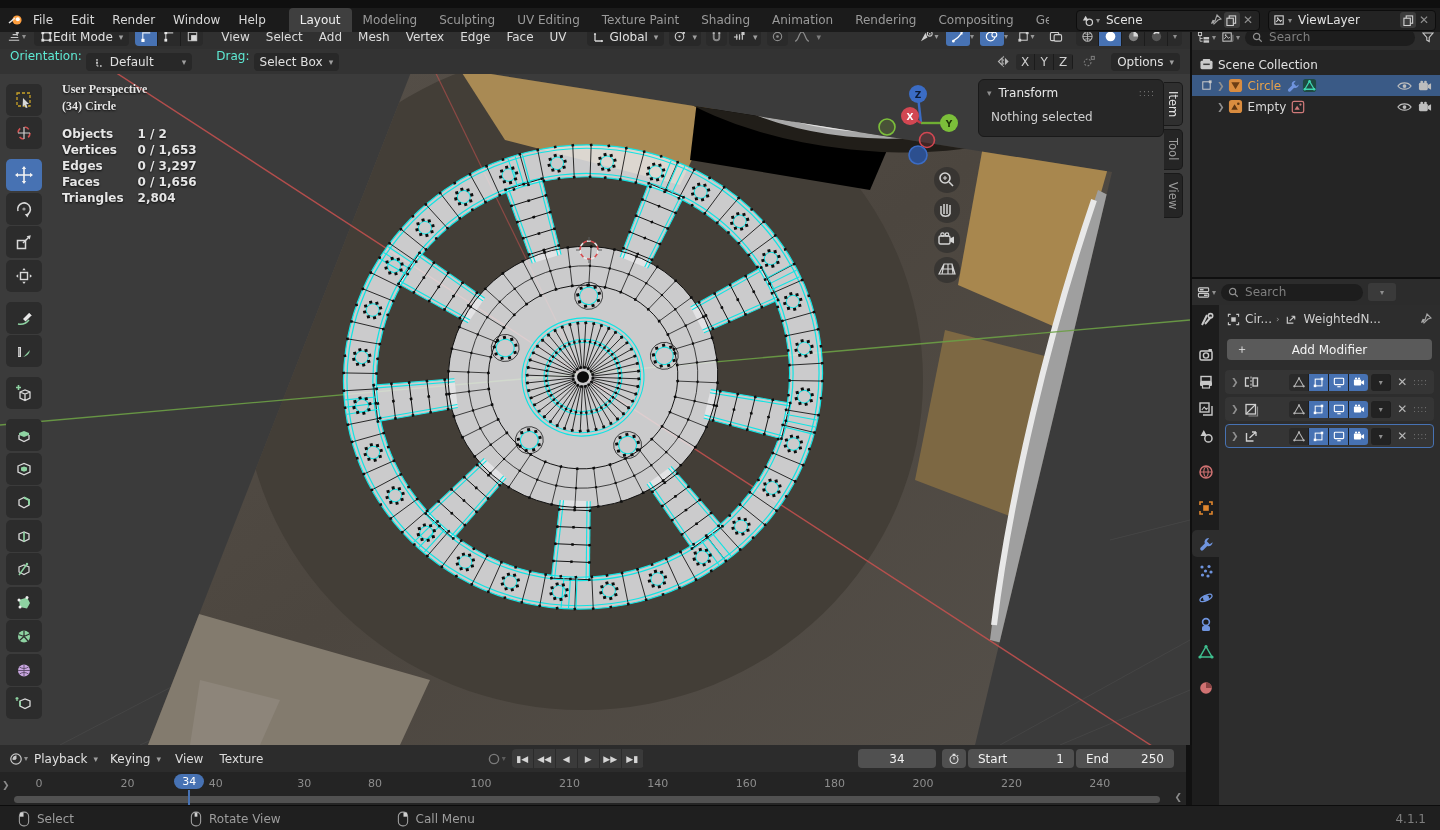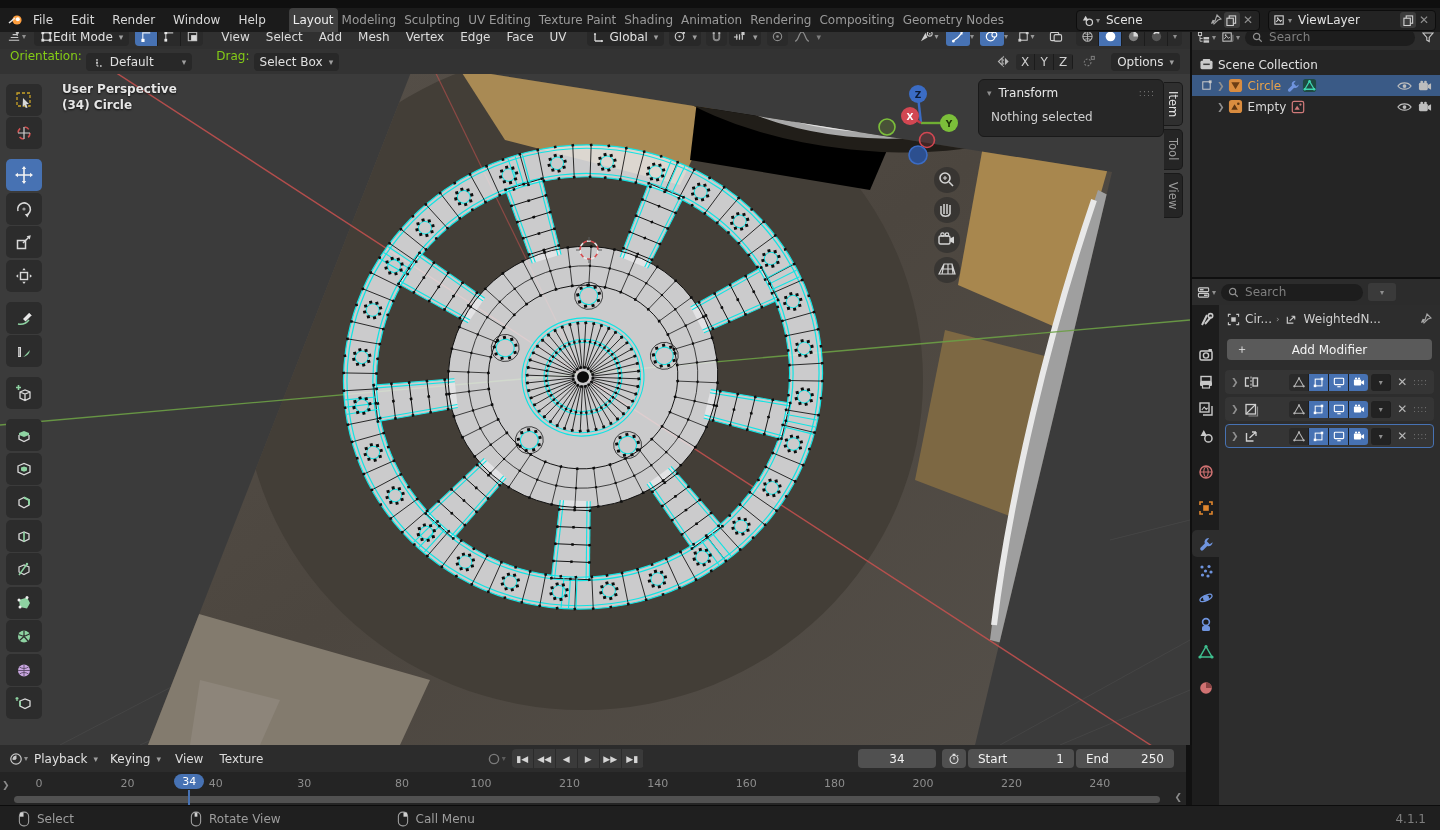--- a/index.html
+++ b/index.html
@@ -5,49 +5,49 @@
   html,body{margin:0;padding:0;background:#111;font-family:"DejaVu Sans","Liberation Sans",sans-serif;}
   #app{position:relative;width:1440px;height:830px;background:#0f0f0f;overflow:hidden;font-size:12px;color:#d5d5d5;
        -webkit-user-select:none;user-select:none;}
   .abs{position:absolute;}
   .row{display:flex;align-items:center;}
   svg{display:block}
   
   #topbar{left:0;top:8px;width:1440px;height:24px;background:#1b1b1b;display:flex;align-items:center;z-index:30;}
   #topbar .menu{padding:0 9px;color:#d8d8d8;}
   .wstabs{display:flex;height:24px;margin-left:14px;overflow:hidden;flex:0 1 760px;white-space:nowrap;}
-  .wstab{padding:0 4px;line-height:24px;color:#9a9a9a;}
+  .wstab{padding:0 11px;line-height:24px;color:#9a9a9a;}
   .wstab.active{background:#3f3f3f;color:#efefef;border-radius:4px 4px 0 0;}
   .idwidget{display:flex;align-items:center;background:#1b1b1b;border:1px solid #0d0d0d;background:#232323;border-radius:4px;height:19px;margin-left:8px;padding:0 3px;}
   .idwidget .val{padding:0 6px;color:#e2e2e2;min-width:96px;}
   .mini-ic{width:16px;height:16px;display:inline-flex;align-items:center;justify-content:center;color:#c9c9c9;}
   .dim{color:#8f8f8f}
   
   .hdr{background:#303030;display:flex;align-items:center;}
   .hmenu{padding:0 8px;color:#dcdcdc;}
   .toolset{background:#333333;}
-  .toolset .lab{color:#84cc16;margin:0 4px 12px 10px;text-align:center;}
+  .toolset .lab{color:#5eead4;margin:0 4px 12px 10px;text-align:center;}
   .dd{display:inline-flex;align-items:center;background:#282828;border-radius:4px;height:18px;padding:0 6px;color:#e0e0e0;}
   .dd .v{margin-left:6px;color:#9f9f9f;font-size:9px;}
   .modebtns{display:flex;margin-left:6px;}
   .modebtn{width:22px;height:18px;background:#2a2a2a;display:flex;align-items:center;justify-content:center;border-right:1px solid #1c1c1c;}
   .modebtn:first-child{border-radius:4px 0 0 4px;}
   .modebtn:last-child{border-radius:0 4px 4px 0;border-right:none;}
   .modebtn.on{background:#4772b3;}
   .hbtn{height:18px;min-width:20px;display:inline-flex;align-items:center;justify-content:center;border-radius:3px;padding:0 2px;color:#cfcfcf;}
   .hbtn.on{background:#4772b3;color:#fff;}
   .tglaxis{width:18px;height:16px;background:#2a2a2a;border-right:1px solid #1b1b1b;display:flex;align-items:center;justify-content:center;color:#cfcfcf;}
   
   #vpcanvas{left:0;top:74px;width:1190px;height:671px;background:#3b3b3b;overflow:hidden;}
   #lefttools{left:6px;top:82px;width:40px;z-index:6;}
   .tbtn{width:36px;height:32px;margin:1.5px 0;background:#2c2c2c;border-radius:5px;display:flex;align-items:center;justify-content:center;}
   .tbtn.on{background:#4772b3;}
   .tgap{height:7px;}
   #stats{left:62px;top:82px;z-index:6;color:#e6e6e6;text-shadow:0 1px 2px rgba(0,0,0,.8);}
-  #stats .t1{font-weight:bold;margin-bottom:2px;}
+  #stats .t1{font-weight:bold;margin-bottom:2px;font-family:Liberation Serif, serif;}
   #stats table{margin-top:12px;border-spacing:0;}
   #stats td{padding:1px 0;font-weight:bold;}
   #stats td.l{min-width:58px;padding-right:14px;}
   #npanel{left:978px;top:79px;width:184px;background:rgba(38,38,38,.92);border:1px solid #191919;border-radius:6px;z-index:7;}
   #npanel .ph{display:flex;align-items:center;height:26px;padding:0 8px;color:#e8e8e8;}
   #npanel .pb{padding:4px 12px 12px;color:#cfcfcf;}
   #ntabs{left:1164px;top:82px;z-index:7;}
   .ntab{writing-mode:vertical-rl;background:#252525;color:#9c9c9c;border:1px solid #191919;border-left:none;
         border-radius:0 5px 5px 0;padding:8px 2px;margin-bottom:3px;font-size:11.5px;}
   .ntab.on{background:#2f2f2f;color:#e3e3e3;}
@@ -928,20 +928,44 @@
           <path d="M6 8 L11 6 L16 8 L16 13 L11 15.5 L6 13 Z" fill="none" stroke="#d9d9d9" stroke-width="1.3"></path>
           <path d="M6 8 L6 13" stroke="#8ed3a2" stroke-width="1.7"></path>
           <path d="M3 4 L3 8 M1.5 5.5 L4.5 5.5" stroke="#8ed3a2" stroke-width="1.3"></path>
         </svg>
       </div>
     </div>
 
   <div id="stats" class="abs">
     <div class="t1">User Perspective</div>
     <div class="t1">(34) Circle</div>
+    <table id="statrows">
+        <tbody>
+          <tr>
+            <td class="l">Objects</td>
+            <td>1 / 2</td>
+          </tr>
+          <tr>
+            <td class="l">Vertices</td>
+            <td>0 / 1,653</td>
+          </tr>
+          <tr>
+            <td class="l">Edges</td>
+            <td>0 / 3,297</td>
+          </tr>
+          <tr>
+            <td class="l">Faces</td>
+            <td>0 / 1,656</td>
+          </tr>
+          <tr>
+            <td class="l">Triangles</td>
+            <td>2,804</td>
+          </tr>
+        </tbody>
+      </table>
   </div>
 
   <div id="npanel" class="abs">
     <div class="ph">
       <span class="dim" style="font-size:9px;margin-right:7px">▾</span>
       <span>Transform</span>
       <span style="margin-left:auto;color:#777;letter-spacing:1px;font-size:9px">::::</span>
     </div>
     <div class="pb">Nothing selected</div>
   </div>
@@ -1416,21 +1440,21 @@
       </span>
     </div>
     <div id="truler">
       <span style="position:absolute;left:2px;top:8px;color:#8a8a8a;font-size:9px">❯</span>
       <div id="tscroll"></div>
       <span style="position:absolute;right:4px;top:20px;color:#8a8a8a;font-size:9px">❮</span>
     <span class="tick" style="left:39px">0</span>
         <span class="tick" style="left:127.4px">20</span>
         <span class="tick" style="left:215.8px">40</span>
         <span class="tick" style="left:304.2px">30</span>
-        <span class="tick" style="left:402px">80</span>
+        <span class="tick" style="left:375px">80</span>
         <span class="tick" style="left:481px">100</span>
         <span class="tick" style="left:569.4px">210</span>
         <span class="tick" style="left:657.8px">140</span>
         <span class="tick" style="left:746.2px">160</span>
         <span class="tick" style="left:834.6px">180</span>
         <span class="tick" style="left:923px">200</span>
         <span class="tick" style="left:1011.4px">220</span>
         <span class="tick" style="left:1099.8px">240</span>
         <span class="playhead-label" style="left:189.28px">34</span>
   <span class="playhead-line" style="left:188.28px"></span>

